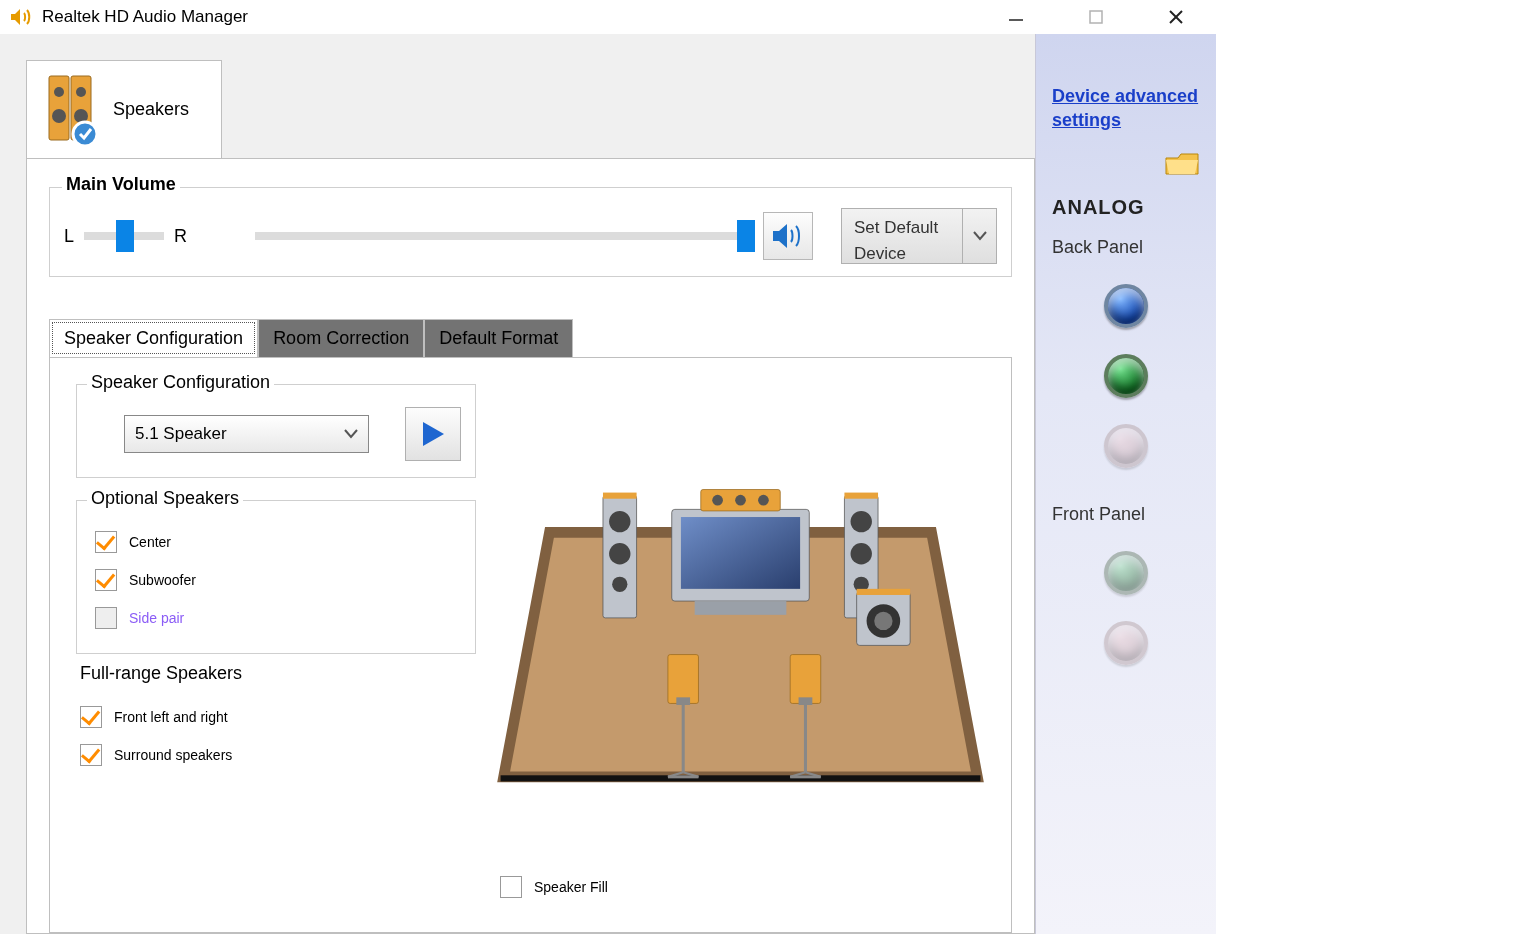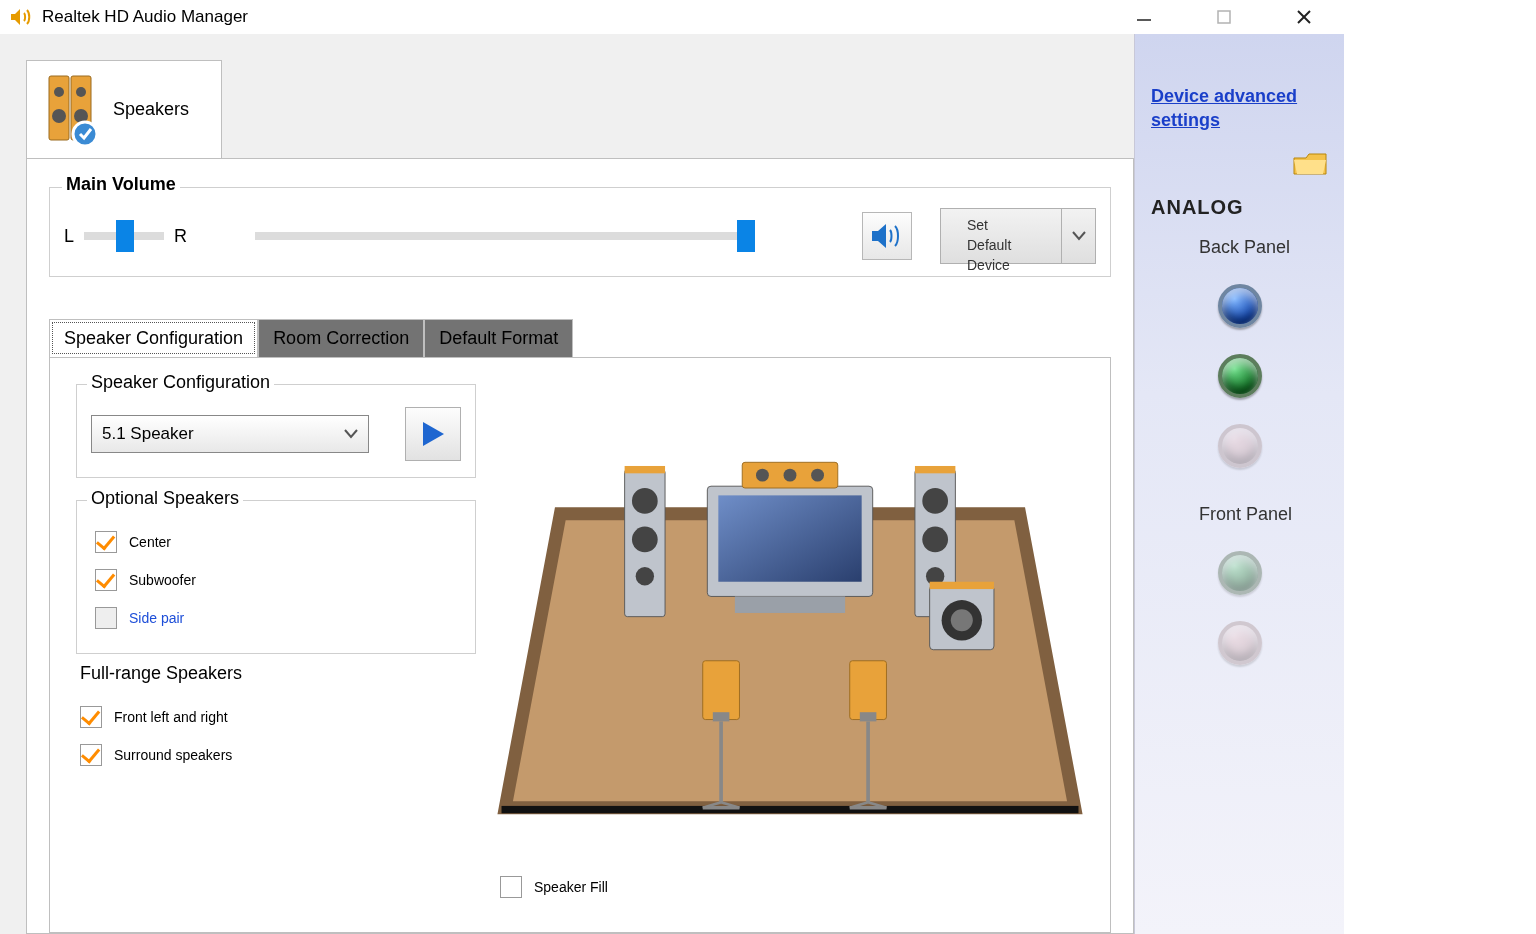--- a/index.html
+++ b/index.html
@@ -1,17 +1,17 @@
 <!DOCTYPE html>
 <html><head>
 <meta charset="utf-8">
 <style>
   * { box-sizing: border-box; }
   html, body { margin: 0; padding: 0; font-family: "Segoe UI", Tahoma, sans-serif; font-size: 15px; color: #000; background: #fff; }
-  .window { width: 1344px; height: 934px; display: flex; flex-direction: column; }
+  .window { width: 1216px; height: 934px; display: flex; flex-direction: column; }
   .titlebar { height: 34px; display: flex; align-items: center; padding: 0 8px; }
   .titlebar .icon { width: 24px; height: 24px; margin-right: 10px; }
   .titlebar .title { font-size: 17px; }
   .winbtns { margin-left: auto; display: flex; gap: 40px; padding-right: 12px; }
   .winbtn { width: 40px; height: 30px; display: flex; align-items: center; justify-content: center; }
   .client { flex: 1; display: flex; background: #ffffff; position: relative; }
   .leftarea { flex: 1; display: flex; flex-direction: column; background: #f0f0f0; padding: 26px 0 0 26px; }
   .devicetabs { height: 98px; display: flex; align-items: flex-end; }
   .devicetab { background: #fff; border: 1px solid #bfbfbf; border-bottom: none; height: 98px; width: 196px; display: flex; align-items: center; padding: 8px 14px; gap: 8px; }
   .devicetab .label { font-size: 18px; }
@@ -19,44 +19,44 @@
   .volgroup { border: 1px solid #cfcfcf; position: relative; padding: 20px 14px 12px 14px; display: flex; align-items: center; gap: 8px; }
   .volgroup .legend { position: absolute; top: -14px; left: 12px; background: #fff; padding: 0 4px; font-weight: 700; font-size: 18px; }
   .balance { display: flex; align-items: center; gap: 10px; font-size: 18px; }
   .slider { position: relative; background: #dcdcdc; height: 8px; }
   .slider .thumb { position: absolute; top: -12px; width: 18px; height: 32px; background: #0a84e6; }
   .balance .slider { width: 80px; }
   .volslider { flex: 1; margin-left: 60px; }
   .volslider .slider { width: 500px; }
   .mutebtn { width: 50px; height: 48px; border: 1px solid #b7b7b7; background: linear-gradient(#fdfdfd,#e7e7e7); display: flex; align-items: center; justify-content: center; }
   .defaultbtn { margin-left: 20px; display: flex; align-items: stretch; border: 1px solid #b0b0b0; background: linear-gradient(#f2f2f2,#dfdfdf); height: 56px; }
-  .defaultbtn .lbl { padding: 6px 26px; font-size: 14px; line-height: 20px; width: 120px; color:#333; }
+  .defaultbtn .lbl { padding: 6px 12px; font-size: 17px; line-height: 26px; width: 120px; color:#333; }
   .defaultbtn .arrow { width: 34px; border-left: 1px solid #b0b0b0; display: flex; align-items: center; justify-content: center; }
   .subtabs { display: flex; margin-top: 42px; }
   .subtab { border: 1px solid #bfbfbf; border-bottom: none; padding: 8px 14px; font-size: 18px; background: #737373; margin-right: 0; }
   .subtab.active { background: #fff; outline: 1px dotted #555; outline-offset: -4px; position: relative; z-index: 2; }
   .subpanel { border: 1px solid #bfbfbf; flex: 1; background: #fff; padding: 26px; display: flex; gap: 20px; min-height:0; }
   .leftcol { width: 400px; display: flex; flex-direction: column; gap: 22px; }
   .group { border: 1px solid #cfcfcf; position: relative; padding: 22px 14px 16px 14px; }
   .group .legend { position: absolute; top: -13px; left: 10px; background: #fff; padding: 0 4px; font-size: 18px; }
-  .cfgrow { display: flex; align-items: center; gap: 36px; }
+  .cfgrow { display: flex; align-items: center; gap: 36px; margin-left: 33px; }
   .select { flex:1; height: 38px; border: 1px solid #888; background: linear-gradient(#fff,#e8e8e8); display: flex; align-items: center; padding: 0 10px; justify-content: space-between; font-size: 17px; }
   .playbtn { width: 56px; height: 54px; border: 1px solid #b0b0b0; background: linear-gradient(#fdfdfd,#e2e2e2); display: flex; align-items: center; justify-content: center; }
   .chk { display: flex; align-items: center; gap: 12px; padding: 8px 4px; font-size: 14px; }
   .chkbox { width: 22px; height: 22px; border: 1px solid #999; display: flex; align-items: center; justify-content: center; background:#fff; }
   .chkbox.checked::after { content:""; width:14px; height:8px; border-left:3px solid #ff8c00; border-bottom:3px solid #ff8c00; transform: rotate(-50deg) translate(1px,-2px); }
-  .chk.disabled { color:#1d4ed8; }
+  .chk.disabled { color:#8b5cf6; }
   .chk.disabled .chkbox { background:#eee; }
   .rightcol { flex: 1; display: flex; flex-direction: column; }
   .roomview { flex:1; min-height: 420px; border: 0; position: relative; }
   .sidepanel { width: 210px; background: linear-gradient(180deg,#cfd5ef 0%, #e4e7f6 40%, #f3f3fa 100%); border-left: 1px solid #c8c8d8; padding: 26px 16px; display: flex; flex-direction: column; gap: 18px; }
   .advlink { color: #1a3fc9; text-decoration: underline; font-weight: 700; font-size: 18px; line-height: 24px; margin-top: 24px; }
   .folder { align-self: flex-end; }
   .panelhdr { font-weight: 800; letter-spacing: 1px; font-size: 20px; color:#222; }
-  .panelsub { font-size: 18px; color:#333;margin-left:48px; }
+  .panelsub { font-size: 18px; color:#333; }
   .jacks { display:flex; flex-direction: column; align-items: center; gap: 26px; margin: 8px 0 18px; }
   .jack { width: 44px; height: 44px; border-radius: 50%; border: 4px solid #999; box-shadow: inset 0 6px 10px rgba(255,255,255,.6), inset 0 -6px 10px rgba(0,0,0,.4), 0 2px 2px rgba(0,0,0,.3); }
   .jack.blue  { background: radial-gradient(circle at 35% 30%, #7fb6ff, #0b3ea8 70%); border-color:#6f86a1;}
   .jack.green { background: radial-gradient(circle at 35% 30%, #6fe08b, #0b6a1e 70%); border-color:#5d7d5d;}
   .jack.pink  { background: radial-gradient(circle at 35% 30%, #f7c7cd, #caa1a7 70%); border-color:#b89b9f;}
   .jack.inactive { opacity: .45; filter: grayscale(.3); }
   svg { display:block; }
 </style>
 </head>
 <body>

